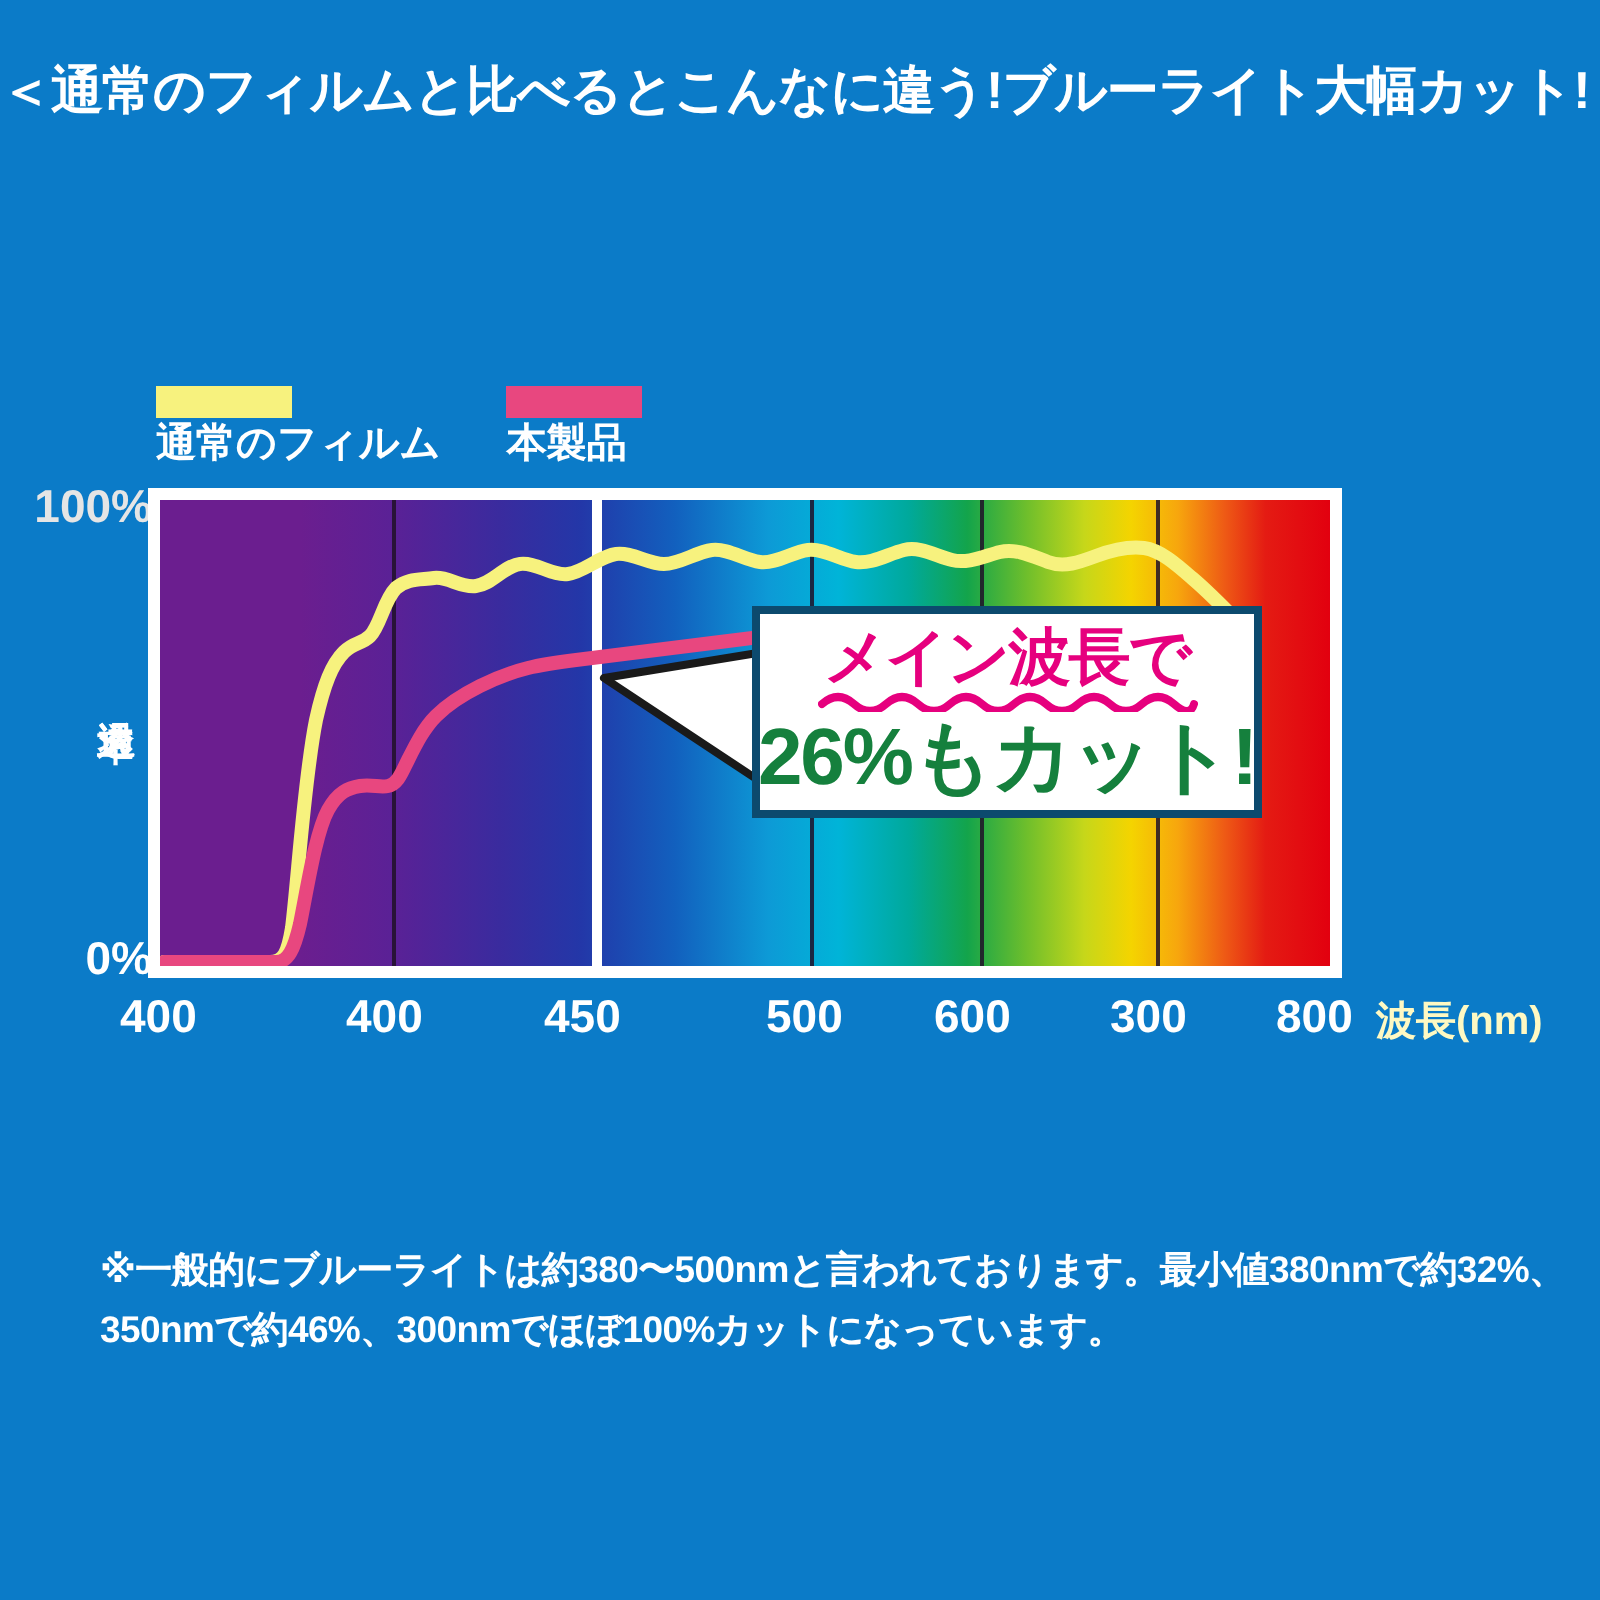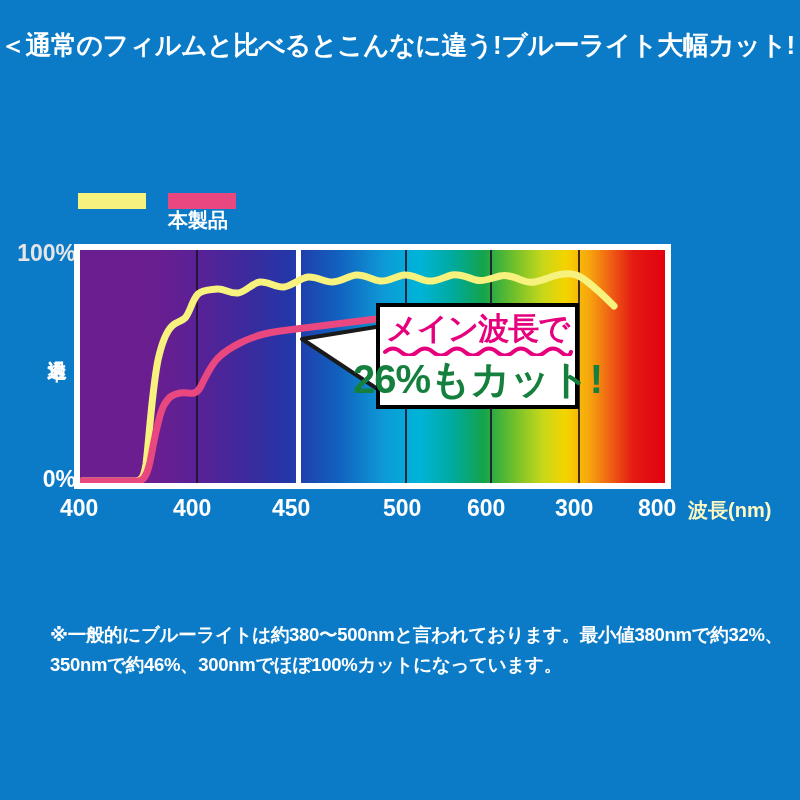--- a/index.html
+++ b/index.html
@@ -15,21 +15,21 @@
   .title{
     position:absolute;left:0;top:28px;width:800px;
     text-align:center;color:#ffffff;
     font-size:26px;font-weight:700;letter-spacing:-0.5px;
     white-space:nowrap;
   }
 
   
   .legend{position:absolute;left:78px;top:193px;display:flex;align-items:flex-start;}
   .legend-item{display:flex;flex-direction:column;align-items:flex-start;}
-  .legend-item + .legend-item{margin-left:22px;font-family:Liberation Mono, monospace;}
+  .legend-item + .legend-item{margin-left:33px;}
   .legend-swatch{height:16px;width:68px;display:block;}
   .legend-label{
     color:#ffffff;font-size:20px;font-weight:700;
     margin-top:2px;white-space:nowrap;line-height:1.1;
   }
 
   
   .y-top{
     position:absolute;left:14px;top:240px;width:62px;text-align:right;
     color:#e5e5e5;font-size:23px;font-weight:700;
@@ -60,22 +60,22 @@
   }
   .plot-inner{position:absolute;left:80px;top:250px;width:585px;height:233px;overflow:hidden;}
   .spectrum{position:absolute;inset:0;}
   .gridline{position:absolute;top:0;bottom:0;width:2px;}
   .gridline.dark{background:#201028;opacity:.85;}
   .gridline.white{background:#ffffff;width:5px;}
   .curves{position:absolute;inset:0;}
 
   
   .callout{
-    position:absolute;left:376px;top:303px;width:203px;height:106px;
-    background:#ffffff;border:4px solid #000000;box-sizing:border-box;
+    position:absolute;left:376px;top:303px;width:255px;height:106px;
+    background:#ffffff;border:4px solid #0c4a6e;box-sizing:border-box;
     display:flex;flex-direction:column;align-items:center;justify-content:center;
     z-index:6;
   }
   .callout-line1{
     color:#E6007E;font-size:31px;font-weight:700;line-height:1;
     white-space:nowrap;letter-spacing:-1px;
   }
   .callout-wave{display:block;margin:1px 0 3px 0;}
   .callout-line2{
     color:#15803d;font-size:40px;font-weight:700;line-height:1;
@@ -94,20 +94,21 @@
 </head>
 <body>
 
 <div id="root">
 
   <div class="title">＜通常のフィルムと比べるとこんなに違う!ブルーライト大幅カット!＞</div>
 
   <div class="legend">
     <div class="legend-item">
       <span class="legend-swatch" style="background:#F7F27E"></span>
+      <span class="legend-label">通常のフィルム</span>
     </div>
     <div class="legend-item">
       <span class="legend-swatch" style="background:#E8477F"></span>
       <span class="legend-label">本製品</span>
     </div>
   </div>
 
   <div class="y-top">100%</div>
   <div class="y-bottom">0%</div>
   <div class="y-axis-title">透過率</div>

